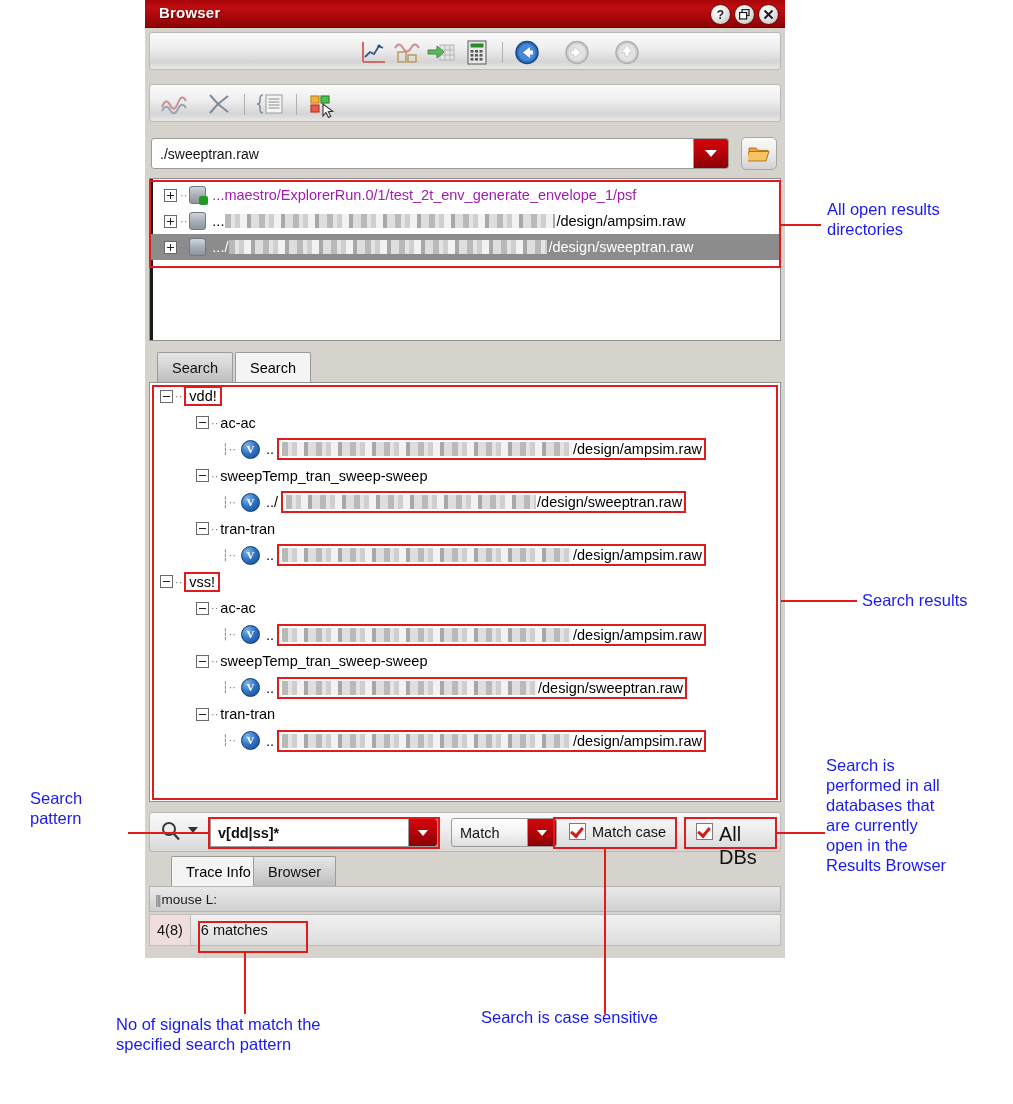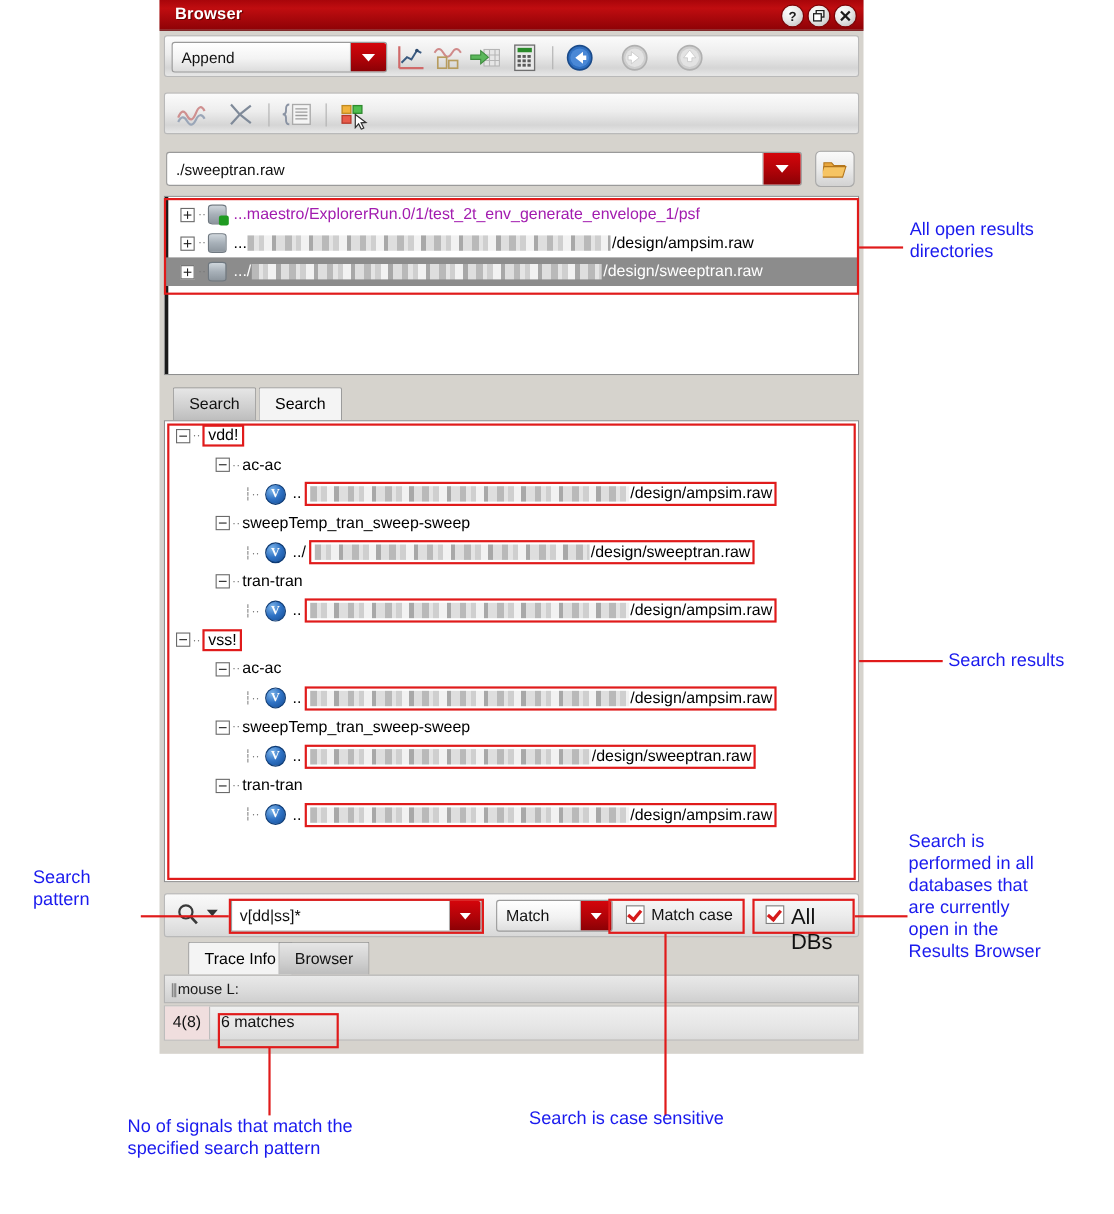--- a/index.html
+++ b/index.html
@@ -161,21 +161,21 @@
 
   
   #searchBar{
     position:absolute;left:4px;top:812px;width:632px;height:40px;
     background:linear-gradient(to bottom,#fafafa 0%,#ececec 50%,#d8d8d8 100%);
     border:1px solid #b9b9b9;border-radius:3px;box-sizing:border-box;
   }
   .searchinput{
     position:absolute;left:60px;top:5px;width:228px;height:29px;
     background:#fff;border:1px solid #9a9a9a;box-sizing:border-box;
-    display:flex;align-items:center;
+    display:flex;align-items:center;font-weight:bold;
   }
   .searchinput .sv{padding-left:7px;font-size:14.5px;color:#111;}
   .shellcombo{
     position:absolute;left:301px;top:5px;width:106px;height:29px;
     background:linear-gradient(to bottom,#ffffff 0%,#f2f2f2 55%,#dedede 100%);
     border:1px solid #9a9a9a;border-radius:3px;box-sizing:border-box;
     display:flex;align-items:center;
   }
   .shellcombo .sv{padding-left:8px;font-size:14.5px;color:#111;}
   .chk{
@@ -232,26 +232,20 @@
       <div class="tl-btn">
         <svg width="11" height="11" viewBox="0 0 11 11">
           <line x1="1.5" y1="1.5" x2="9.5" y2="9.5" stroke="#1c1c1c" stroke-width="2"></line>
           <line x1="9.5" y1="1.5" x2="1.5" y2="9.5" stroke="#1c1c1c" stroke-width="2"></line>
         </svg>
       </div>
     </div>
   </div>
 
   <div class="toolrow" id="toolrow1">
-    <div class="combo">
-      <span class="cval">Append</span>
-      <span class="combo-arrow">
-          <i class="tri-down"></i>
-        </span>
-    </div>
 
     <div class="tbtn" style="left:208px;">
       <svg width="30" height="27" viewBox="0 0 30 27">
         <line x1="5" y1="3" x2="5" y2="23" stroke="#d06a6a" stroke-width="2"></line>
         <line x1="5" y1="23" x2="27" y2="23" stroke="#d06a6a" stroke-width="2"></line>
         <polyline points="7,18 12,13 16,15 21,7 25,9" fill="none" stroke="#3a5a80" stroke-width="1.8"></polyline>
         <circle cx="21" cy="7" r="1.6" fill="#2d4a6d"></circle>
       </svg>
     </div>
 

